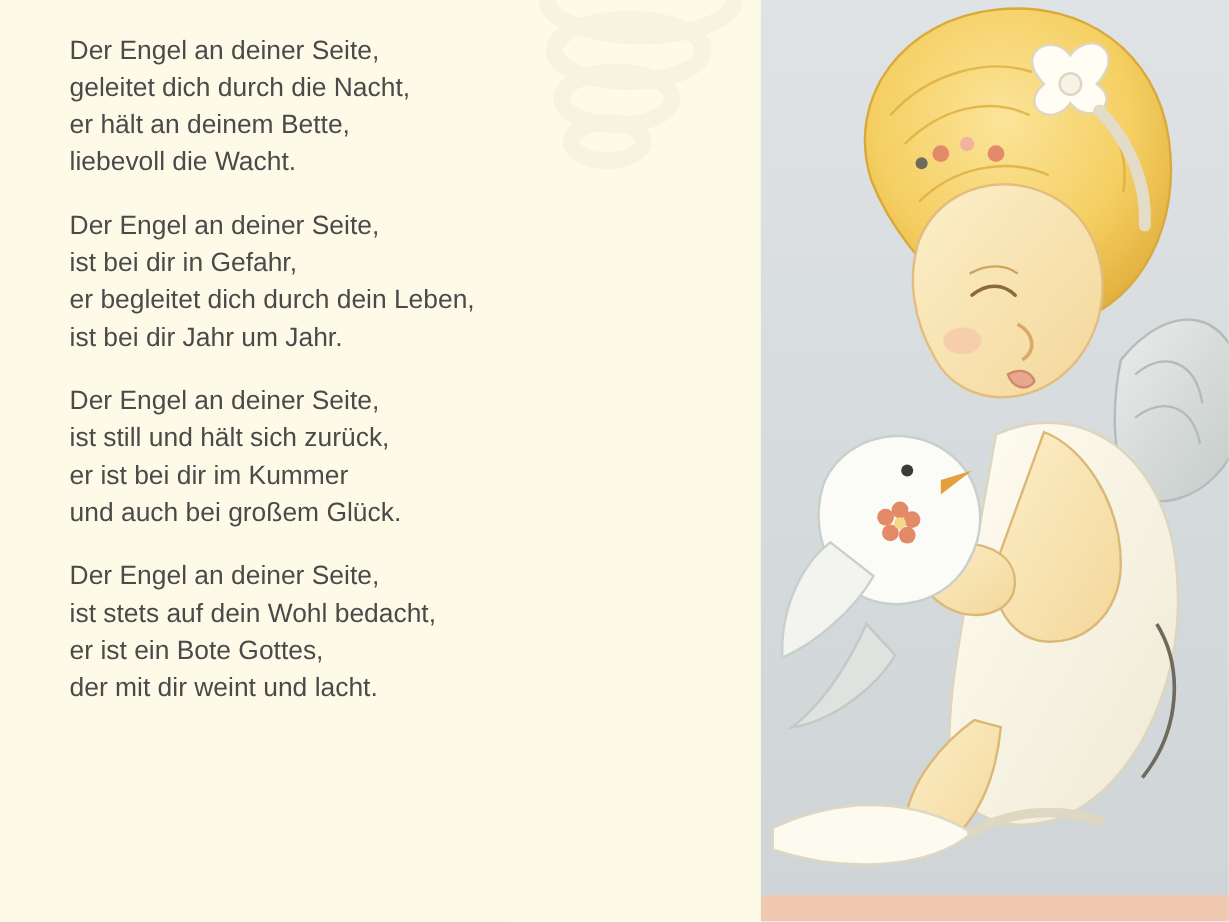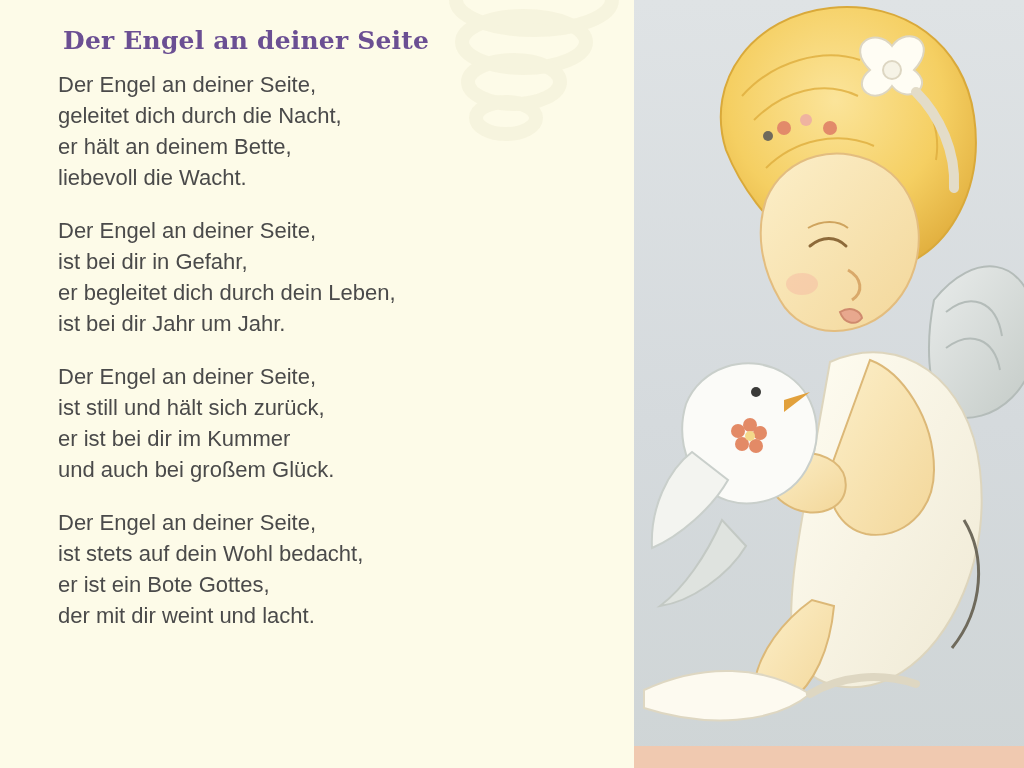--- a/index.html
+++ b/index.html
@@ -105,21 +105,20 @@
 
     <svg class="watermark" viewBox="0 0 300 300" aria-hidden="true">
       <g fill="none" stroke="#f2efd6" stroke-width="14">
         <ellipse cx="160" cy="30" rx="78" ry="30"></ellipse>
         <ellipse cx="150" cy="72" rx="62" ry="26"></ellipse>
         <ellipse cx="140" cy="112" rx="46" ry="22"></ellipse>
         <ellipse cx="132" cy="148" rx="30" ry="16"></ellipse>
       </g>
     </svg>
 
-    <h1 class="poem-title">Der Engel an deiner Seite</h1>
 
     <p class="stanza">Der Engel an deiner Seite,
 geleitet dich durch die Nacht,
 er hält an deinem Bette,
 liebevoll die Wacht.</p>
     <p class="stanza">Der Engel an deiner Seite,
 ist bei dir in Gefahr,
 er begleitet dich durch dein Leben,
 ist bei dir Jahr um Jahr.</p>
     <p class="stanza">Der Engel an deiner Seite,

